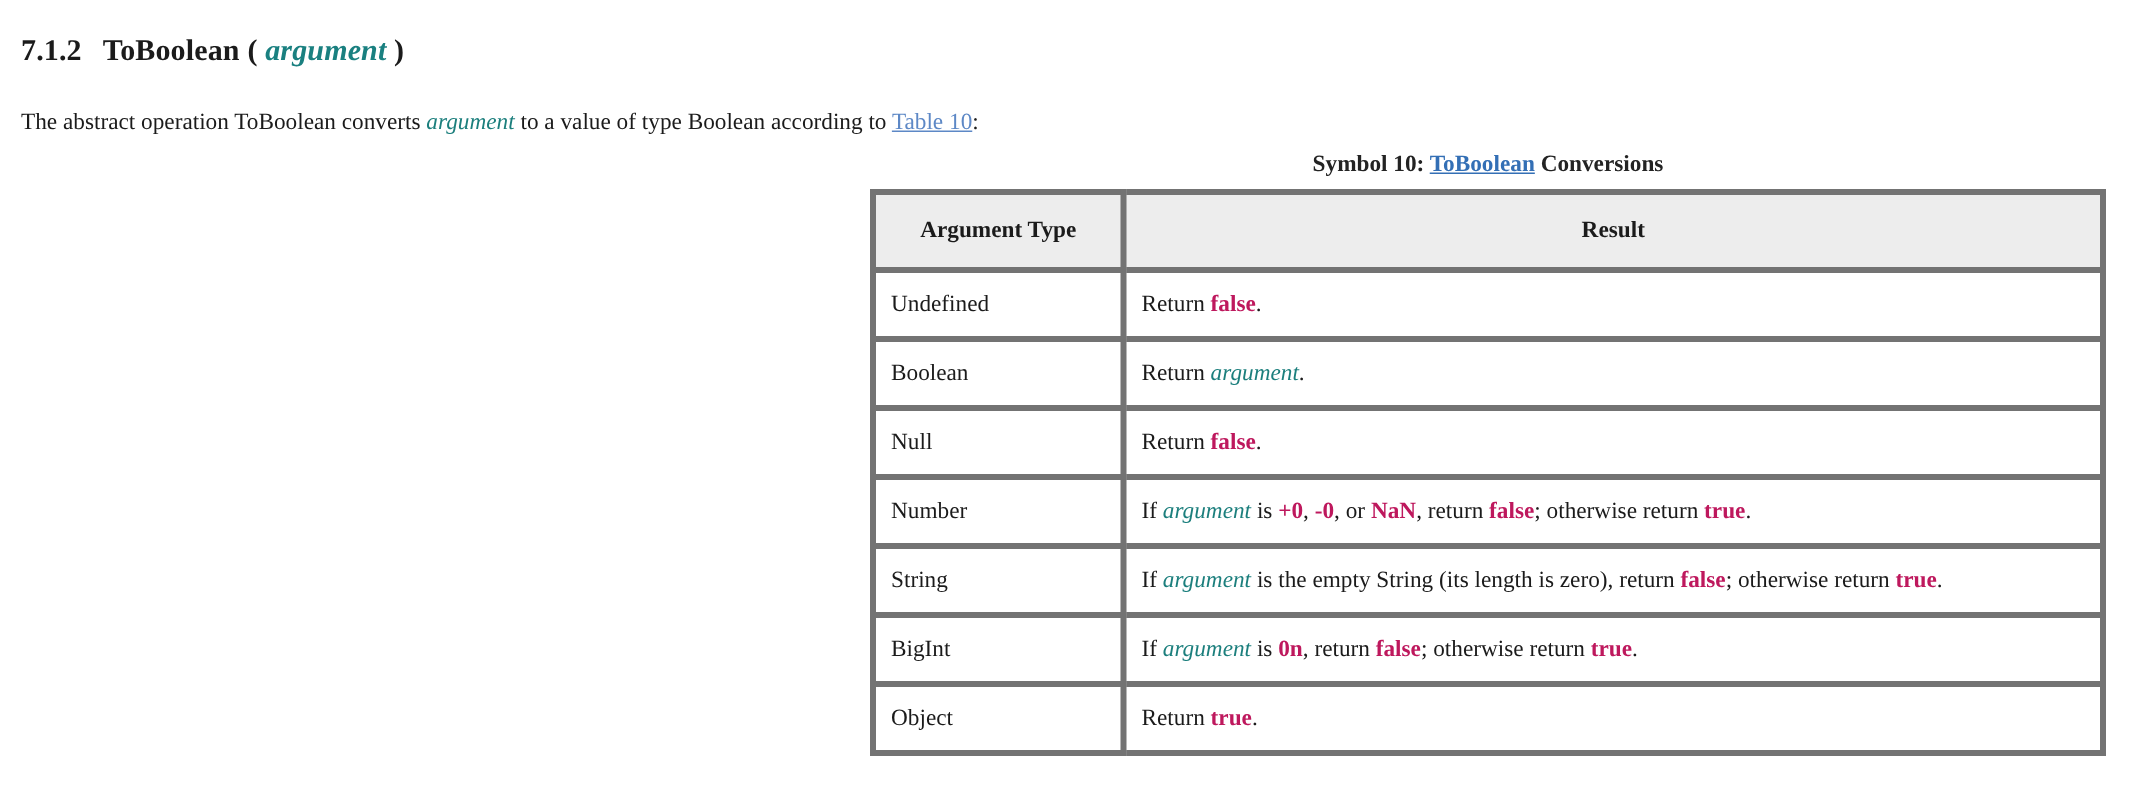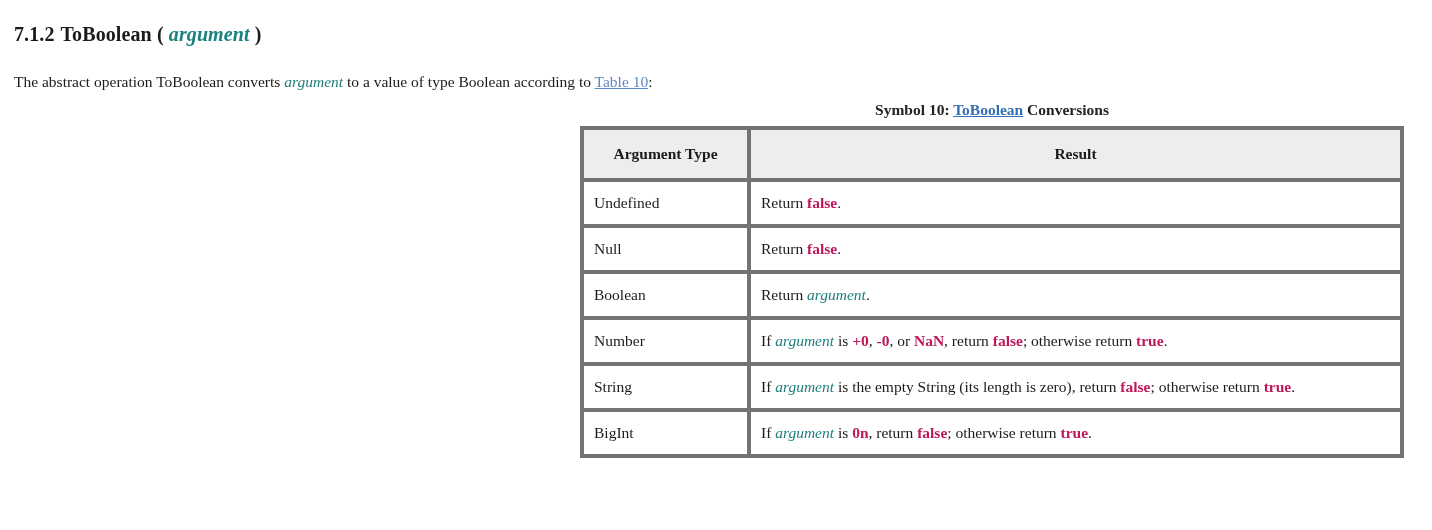--- a/index.html
+++ b/index.html
@@ -22,21 +22,21 @@
     position: absolute;
     left: 14px;
     top: 8px;
     font-size: 20px;
     font-weight: bold;
     letter-spacing: 0.1px;
     white-space: nowrap;
     line-height: 26px;
   }
   .section-heading .secnum {
-    margin-right: 6px;
+    margin-right: 14px;
   }
   .paren {
     font-weight: bold;
   }
 
   
   .intro-paragraph {
     position: absolute;
     left: 14px;
     top: 55px;
@@ -138,35 +138,39 @@
         <th class="col-type">Argument Type</th>
         <th class="col-result">Result</th>
       </tr>
     </thead>
     <tbody id="table-body">
         <tr>
           <td class="cell-type">Undefined</td>
           <td class="cell-result"><span>Return </span><span class="kw">false</span><span>.</span></td>
         </tr>
         <tr>
+          <td class="cell-type">Boolean</td>
+          <td class="cell-result"><span>Return </span><span class="var">argument</span><span>.</span></td>
+        </tr>
+        <tr>
           <td class="cell-type">Null</td>
           <td class="cell-result"><span>Return </span><span class="kw">false</span><span>.</span></td>
-        </tr>
-        <tr>
-          <td class="cell-type">Boolean</td>
-          <td class="cell-result"><span>Return </span><span class="var">argument</span><span>.</span></td>
         </tr>
         <tr>
           <td class="cell-type">Number</td>
           <td class="cell-result"><span>If </span><span class="var">argument</span><span> is </span><span class="kw">+0</span><span>, </span><span class="kw">-0</span><span>, or </span><span class="kw">NaN</span><span>, return </span><span class="kw">false</span><span>; otherwise return </span><span class="kw">true</span><span>.</span></td>
         </tr>
         <tr>
           <td class="cell-type">String</td>
           <td class="cell-result"><span>If </span><span class="var">argument</span><span> is the empty String (its length is zero), return </span><span class="kw">false</span><span>; otherwise return </span><span class="kw">true</span><span>.</span></td>
         </tr>
         <tr>
           <td class="cell-type">BigInt</td>
           <td class="cell-result"><span>If </span><span class="var">argument</span><span> is </span><span class="kw">0n</span><span>, return </span><span class="kw">false</span><span>; otherwise return </span><span class="kw">true</span><span>.</span></td>
         </tr>
+        <tr>
+          <td class="cell-type">Object</td>
+          <td class="cell-result"><span>Return </span><span class="kw">true</span><span>.</span></td>
+        </tr>
       </tbody>
   </table>
 
 </div>
 
 </body></html>

